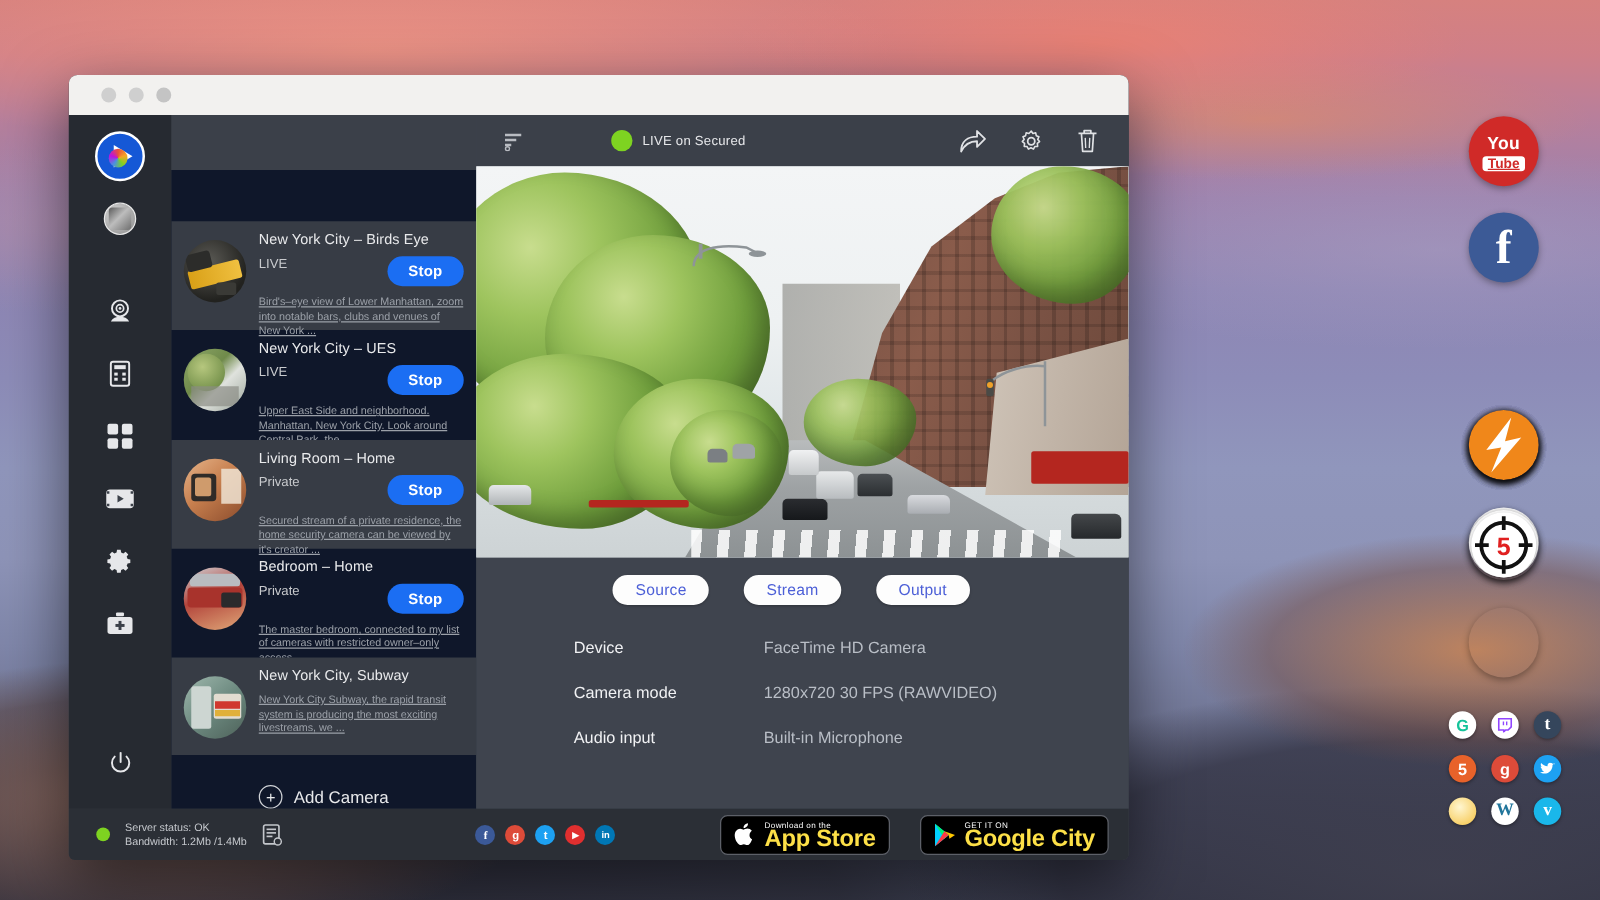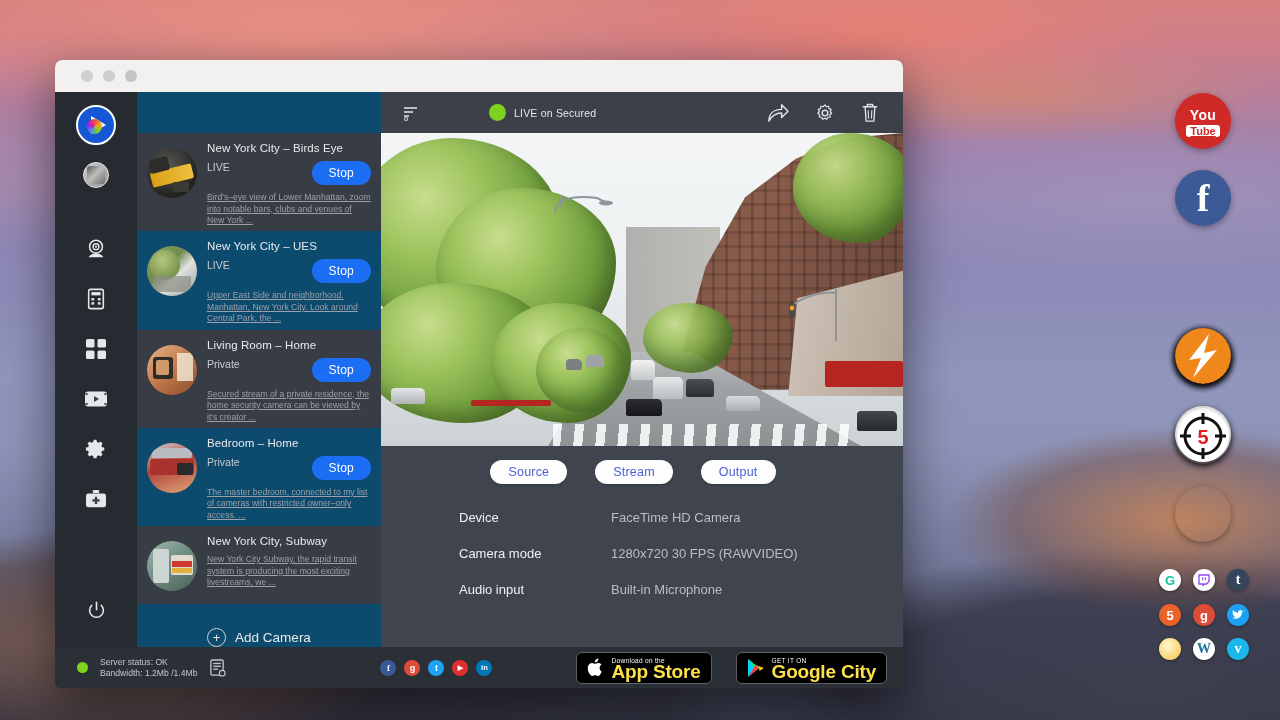--- a/index.html
+++ b/index.html
@@ -110,41 +110,42 @@
   }
   .rail-item {
     width:82px; height:50px; display:flex; align-items:center; justify-content:center;
     color:#e6e7ea; cursor:pointer;
   }
   .rail-item svg { display:block; }
   .rail-power { position:absolute; bottom:27px; left:0; width:82px; display:flex; justify-content:center; }
 
   
   #camlist {
-    width: 244px; flex:0 0 244px; background:#0c4a6e;
+    width: 244px; flex:0 0 244px; background:#0f172a;
     display:flex; flex-direction:column;
     padding-top: 41px;
     overflow:hidden;
+    margin-top:44px;
   }
   .cam {
     display:flex; padding: 6px 10px 6px 10px; gap:10px; align-items:flex-start;
     min-height:78px;
   }
   .cam:nth-child(odd){ background:#373c45; }
   .cam-thumb {
     width:50px; height:50px; border-radius:50%; flex:0 0 50px; margin-top:9px;
     background:#4a4f58; overflow:hidden; position:relative;
   }
   .cam-thumb i { position:absolute; display:block; }
   .cam-main { flex:1; min-width:0; padding-top:3px; }
   .cam-title { color:#e9eaec; font-size:11.5px; letter-spacing:.1px; margin-bottom:7px; white-space:nowrap; }
   .cam-row { display:flex; align-items:flex-start; justify-content:space-between; margin-bottom:7px; }
   .cam-status { color:#c8cacd; font-size:10.5px; }
   .cam-btn {
-    background:#1b6ef3; color:#fff; font-size:12px; font-weight:normal;
+    background:#1b6ef3; color:#fff; font-size:12px; font-weight:bold;
     border:none; border-radius:13px; padding:5px 17px; cursor:pointer; letter-spacing:.2px;
   }
   .cam-desc { color:#9ba0a8; font-size:8.6px; line-height:11.5px;text-decoration:underline; }
   #addcam {
     display:flex; align-items:center; justify-content:center; gap:9px;
     color:#e9eaec; font-size:13.5px; margin-top:24px; cursor:pointer;
   }
   #addcam .plus {
     width:19px; height:19px; border-radius:50%; border:1.3px solid #cfd2d6;
     display:flex;align-items:center;justify-content:center; font-size:13px; line-height:0;

